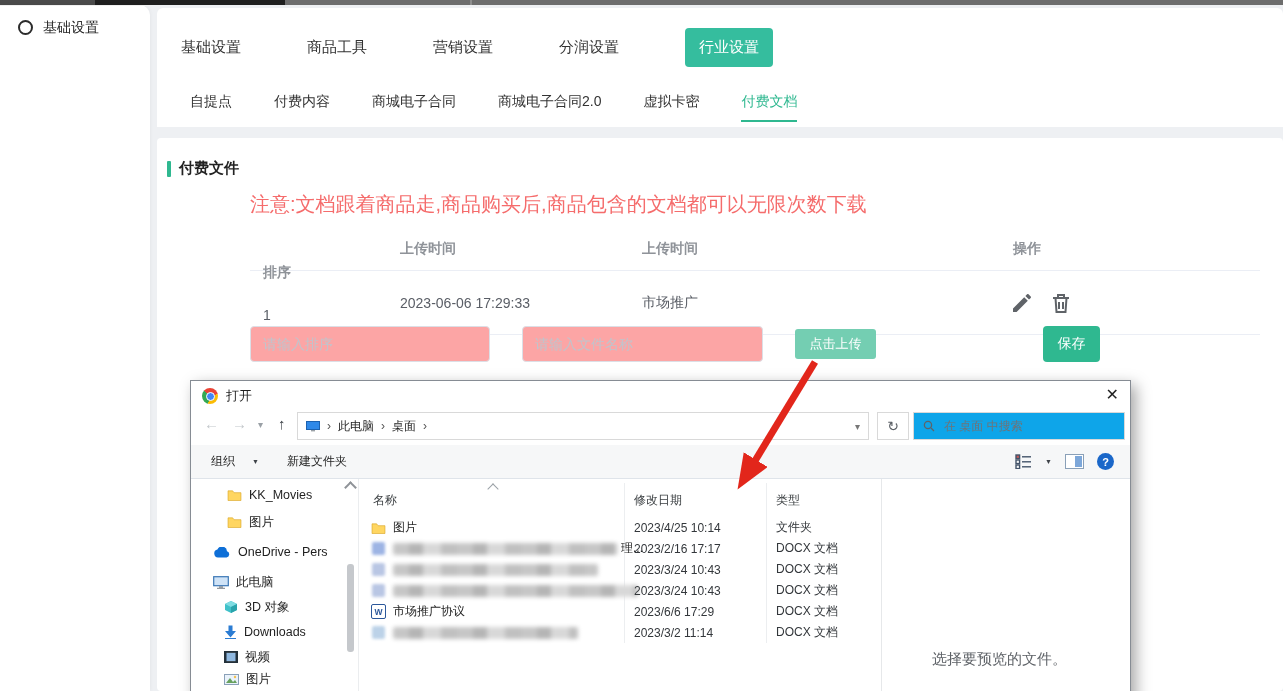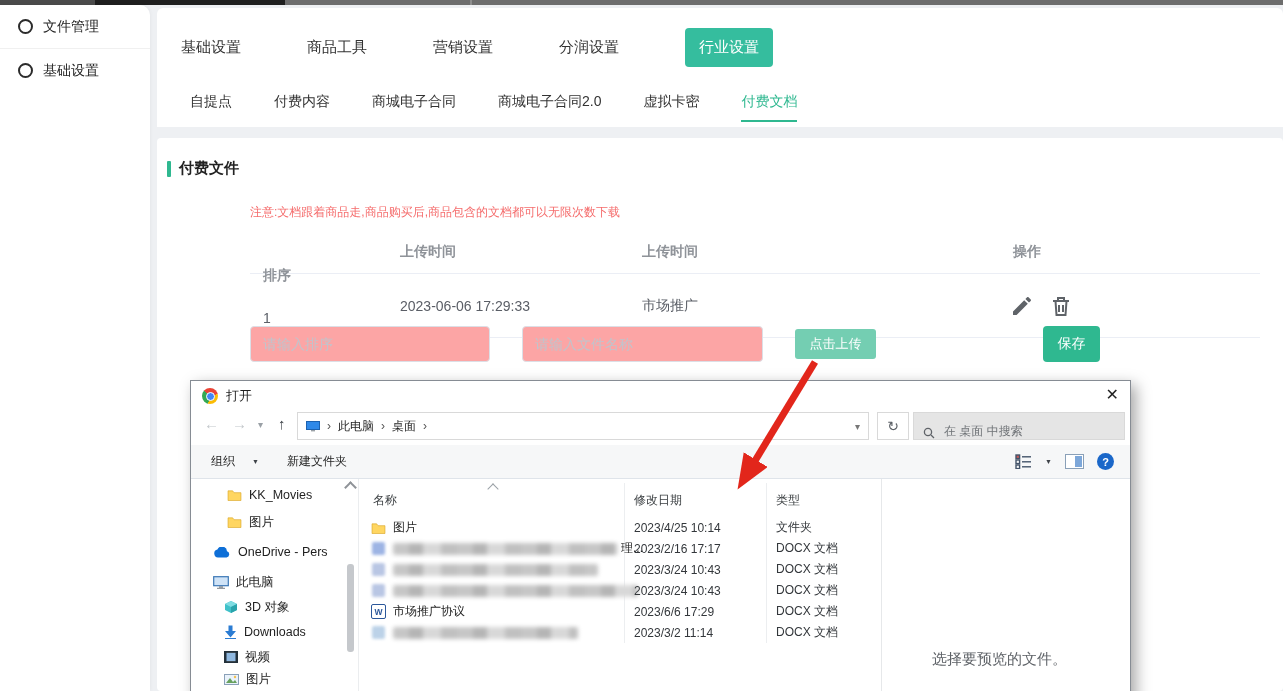--- a/index.html
+++ b/index.html
@@ -23,21 +23,21 @@
   .tab1{cursor:pointer;}
   .tab1.active{background:#35bd9e;color:#fff;padding:10px 14px;border-radius:4px;font-size:15px;}
   .tabs-2{display:flex;align-items:center;gap:42px;padding:26px 0 0 33px;font-size:14px;color:#333;}
   .tab2{cursor:pointer;padding-bottom:9px;border-bottom:2px solid transparent;}
   .tab2.active{color:#2fb890;border-bottom-color:#2fb890;}
 
   
   .main-card{position:absolute;left:157px;top:138px;width:1126px;height:553px;background:#fff;border-radius:4px;}
   .sec-title{display:flex;align-items:center;gap:8px;margin:21px 0 0 10px;font-size:15px;font-weight:bold;color:#222;}
   .green-bar{width:4px;height:16px;background:#2fb890;border-radius:1px;}
-  .notice{margin:26px 0 0 93px;font-size:12px;color:#f56c6c;}
+  .notice{margin:13px 0 0 93px;font-size:20px;color:#f56c6c;}
 
   .ftable{margin:14px 23px 0 93px;}
   .frow{display:grid;grid-template-columns:150px 242px 358px auto;align-items:center;}
   .frow.head{height:39px;color:#8f9399;font-weight:bold;font-size:14px;border-bottom:1px solid #ebeef5;align-items:start;padding-top:8px;box-sizing:border-box;}
   .frow.data{height:63px;color:#5a5e66;font-size:14px;border-bottom:1px solid #ebeef5;}
   .cell-ico{padding-left:13px;margin-top:24px;}
   .acts{display:flex;gap:15px;align-items:center;padding-left:10px;}
   .icon-btn{width:24px;height:24px;cursor:pointer;color:#5f6368;}
   .icon-btn svg{width:24px;height:24px;display:block;}
 
@@ -61,21 +61,21 @@
   .nav-back{left:13px;color:#c3c7cb;}
   .nav-fwd{left:41px;color:#c3c7cb;}
   .nav-chev{left:67px;top:8px;font-size:10px;color:#9aa0a6;}
   .nav-up{left:87px;color:#3e4349;}
   .crumbbar{position:absolute;left:106px;top:1px;width:572px;height:28px;border:1px solid #d9d9d9;box-sizing:border-box;display:flex;align-items:center;gap:7px;padding:0 8px;background:#fff;}
   .crumb-sep{color:#555;font-size:12px;}
   .crumb{cursor:pointer;}
   .crumb-caret{margin-left:auto;color:#777;font-size:10px;cursor:pointer;}
   .pc-mini{width:14px;height:11px;flex:0 0 auto;}
   .refreshbox{position:absolute;left:686px;top:1px;width:32px;height:28px;border:1px solid #d9d9d9;box-sizing:border-box;display:flex;align-items:center;justify-content:center;color:#5b6066;font-size:14px;cursor:pointer;background:#fff;}
-  .searchbox{position:absolute;left:722px;top:1px;width:212px;height:28px;border:1px solid #d9d9d9;box-sizing:border-box;display:flex;align-items:flex-end;gap:7px;padding:0 9px;background:#e5e5e5;}
+  .searchbox{position:absolute;left:722px;top:1px;width:212px;height:28px;border:1px solid #d9d9d9;box-sizing:border-box;display:flex;align-items:center;gap:7px;padding:0 9px;background:#0ea5e9;}
   .searchbox input{border:none;outline:none;flex:1;font-size:12px;font-family:inherit;color:#333;background:transparent;}
   .searchbox input::placeholder{color:#6f7377;}
 
   .toolbar{position:absolute;left:0;top:64px;width:939px;height:33px;background:#f6f7f8;display:flex;align-items:center;}
   .tb-organize{display:flex;align-items:center;gap:17px;padding-left:20px;cursor:pointer;}
   .tb-caret{font-size:7px;color:#3e4349;}
   .tb-newfolder{padding-left:28px;cursor:pointer;}
   .tb-right{position:absolute;right:16px;top:0;height:33px;display:flex;align-items:center;gap:13px;}
   .tb-right svg{display:block;cursor:pointer;}
   .help-circle{width:17px;height:17px;border-radius:50%;background:#1a67c9;color:#fff;font-size:11px;font-weight:bold;display:flex;align-items:center;justify-content:center;cursor:pointer;}
@@ -118,24 +118,20 @@
 
 <div class="stage">
 
   <div class="strip">
     <div class="seg1"></div>
     <div class="seg2"></div>
     <div class="seg3"></div>
   </div>
 
   <aside class="sidebar">
-    <div class="side-item">
-      <span class="ring"></span>
-      <span>文件管理</span>
-    </div>
     <div class="side-divider"></div>
     <div class="side-item">
       <span class="ring"></span>
       <span>基础设置</span>
     </div>
   </aside>
 
   <section class="header-card">
     <div class="tabs-1">
       <span class="tab1">基础设置</span>

